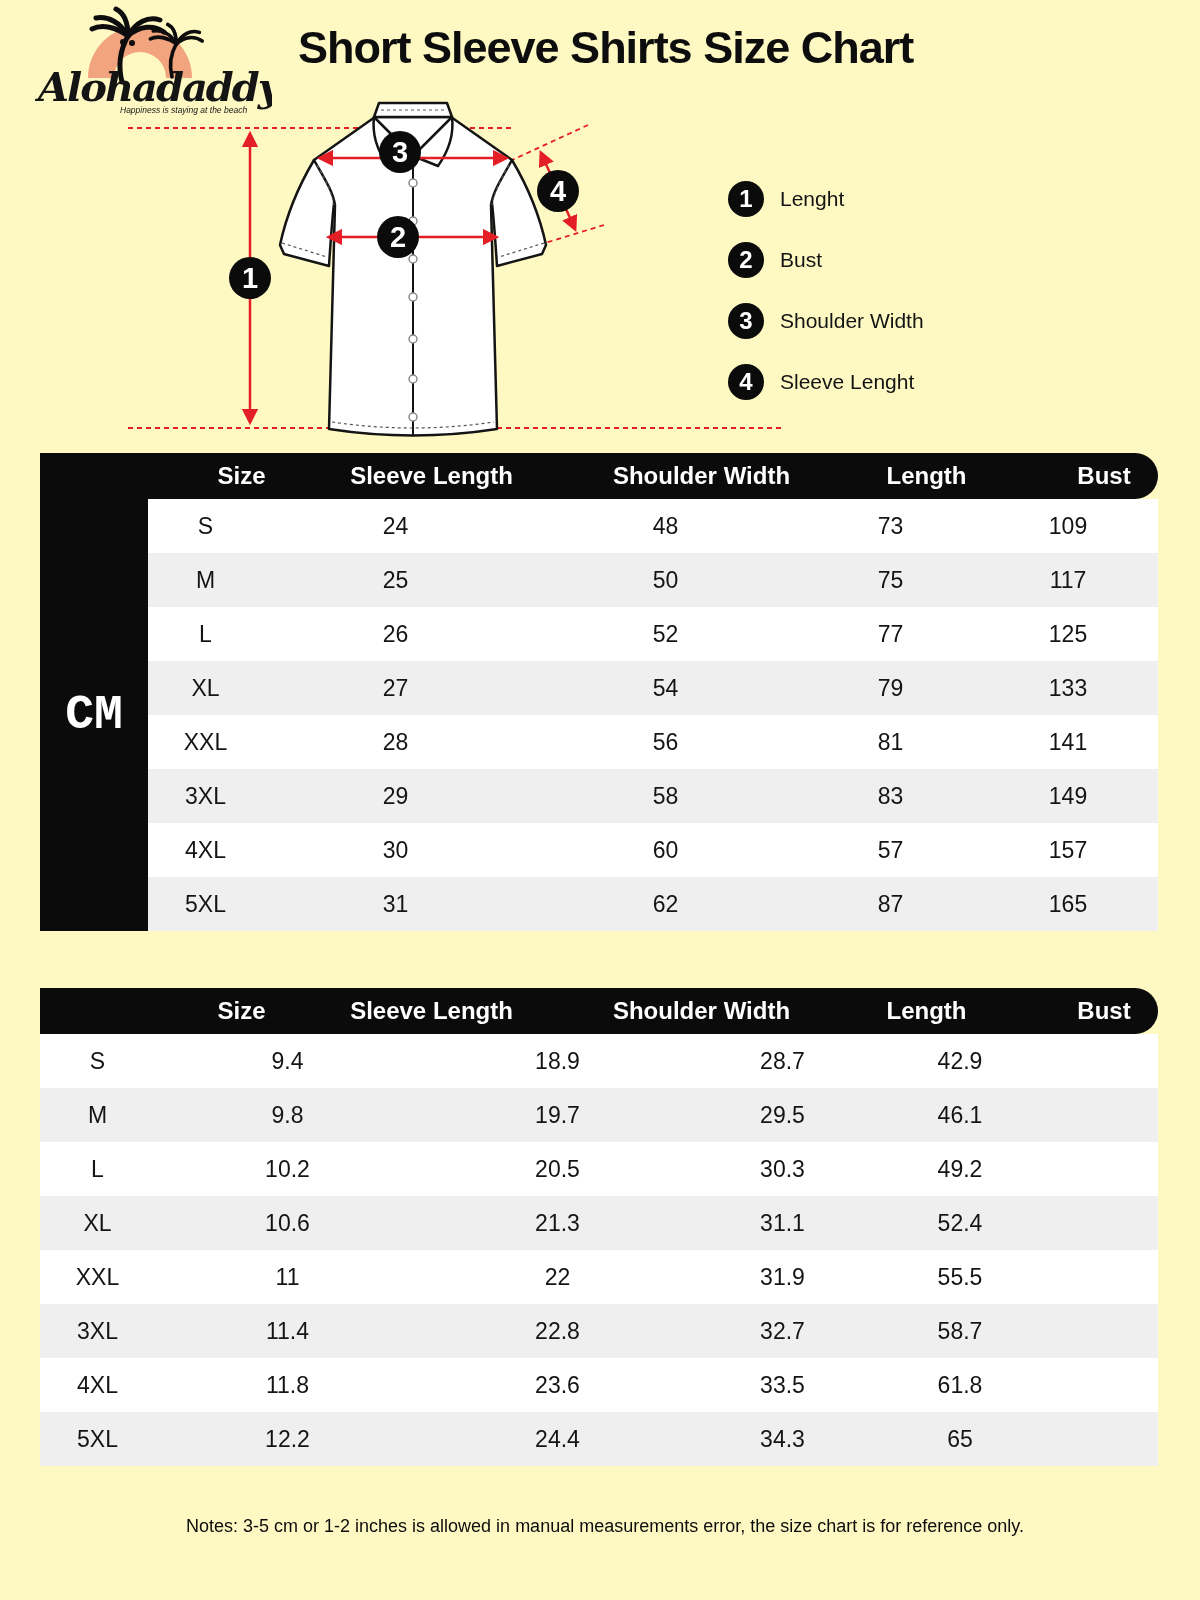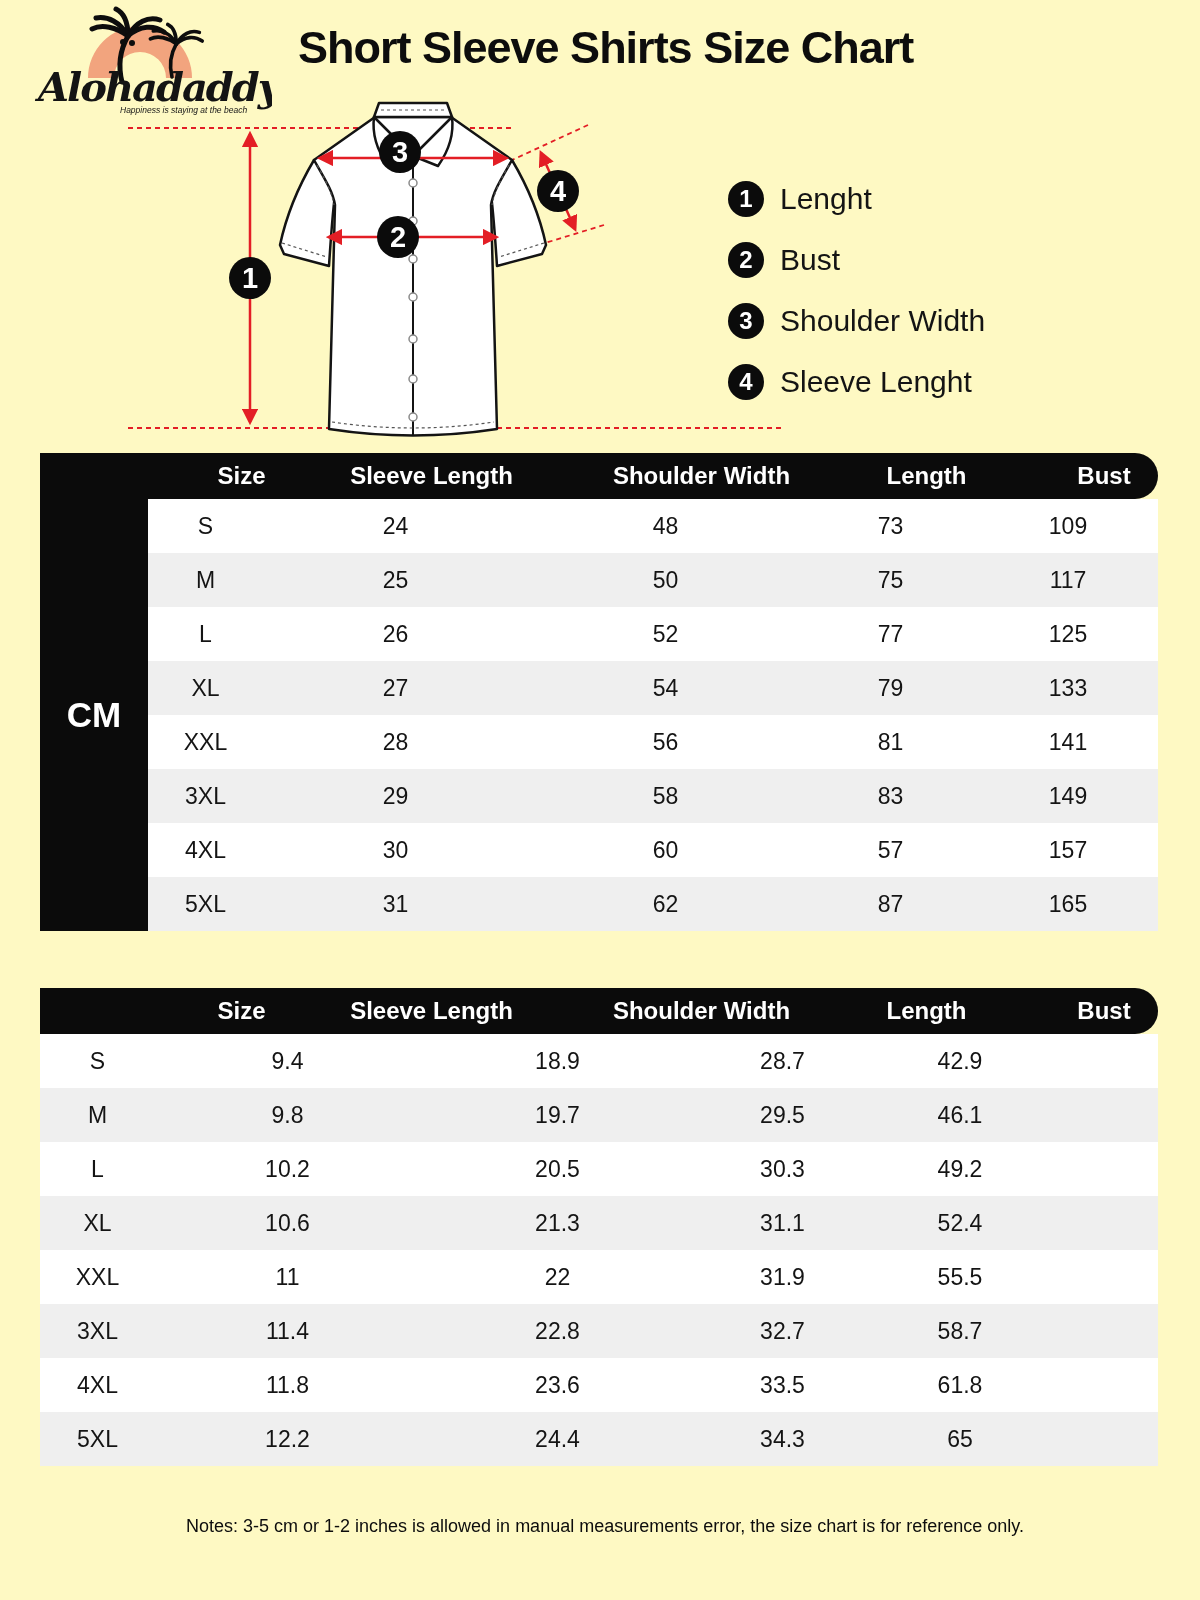--- a/index.html
+++ b/index.html
@@ -11,33 +11,33 @@
   .page-title{position:absolute;left:298px;top:22px;width:700px;margin:0;
               font-size:45px;font-weight:bold;letter-spacing:-1px;color:#0d0d0d;white-space:nowrap;}
 
   
   .shirt-svg{position:absolute;left:120px;top:95px;width:680px;height:360px;}
   .legend{position:absolute;left:728px;top:180px;list-style:none;margin:0;padding:0;}
   .legend li{display:flex;align-items:center;height:38px;margin-bottom:23px;}
   .legend .badge{width:36px;height:36px;border-radius:50%;background:#0b0b0b;color:#fff;
                  font-weight:bold;font-size:24px;display:flex;align-items:center;justify-content:center;
                  margin-right:16px;flex:0 0 auto;}
-  .legend .lbl{font-size:30px;color:#141414;}
+  .legend .lbl{font-size:21px;color:#141414;}
 
   
   .size-table{position:absolute;left:40px;width:1118px;}
   .t-head{display:flex;height:46px;background:#0b0b0b;border-radius:0 23px 23px 0;
           color:#fff;font-weight:bold;font-size:24px;gap:36px;}
   .t-corner{width:108px;flex:0 0 auto;}
   .t-cols{flex:1;display:grid;grid-template-columns:115px 265px 275px 175px 180px;
           align-items:center;text-align:center;}
   .t-body{display:flex;}
   .t-unit{width:108px;flex:0 0 auto;background:#0b0b0b;color:#fff;font-weight:bold;
           display:flex;align-items:center;justify-content:center;letter-spacing:0;}
-  .size-table[data-table="0"] .t-unit{font-size:35px;}
+  .size-table[data-table="0"] .t-unit{font-size:48px;font-family:Liberation Mono, monospace;}
   .size-table[data-table="1"] .t-unit{font-size:34px;}
   .t-rows{flex:1;}
   .t-row{display:grid;grid-template-columns:115px 265px 275px 175px 180px;height:54px;
          align-items:center;text-align:center;font-size:23px;color:#141414;background:#ffffff;}
   .t-row:nth-child(even){background:#efefef;}
 
   
   .notes{position:absolute;left:5px;top:1516px;width:100%;text-align:center;
          font-size:18px;color:#0d0d0d;}
 </style>

